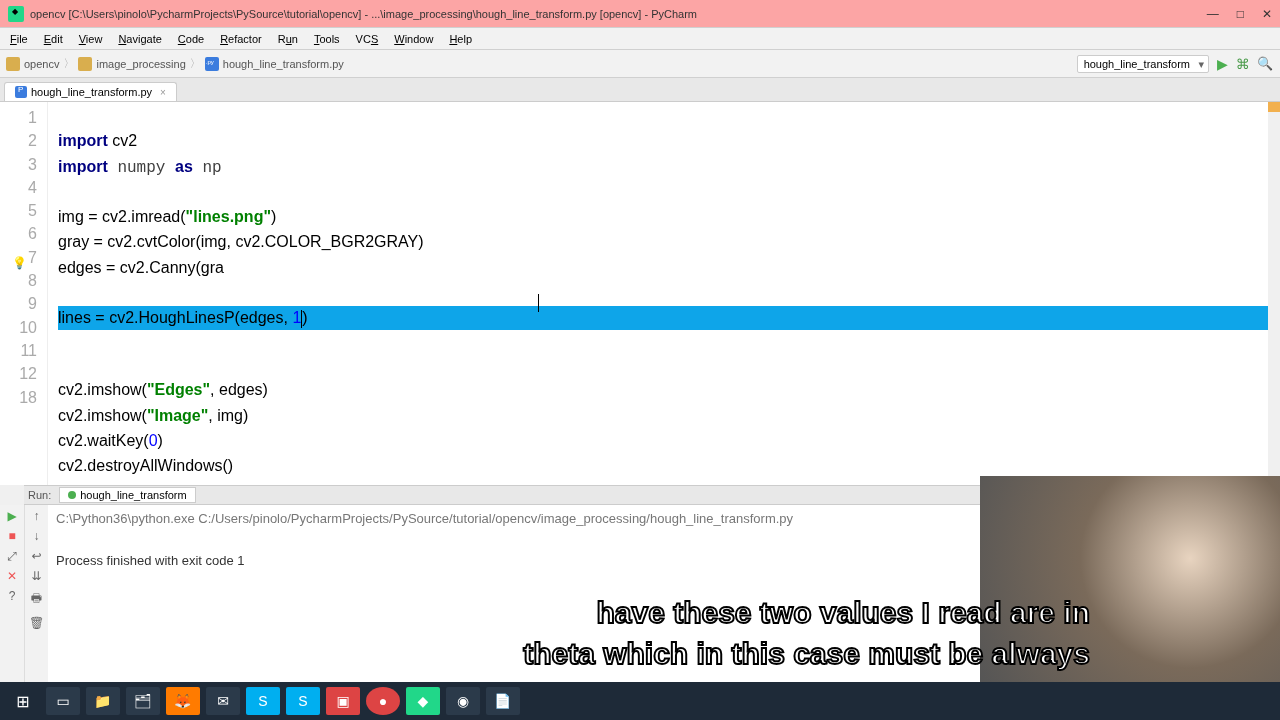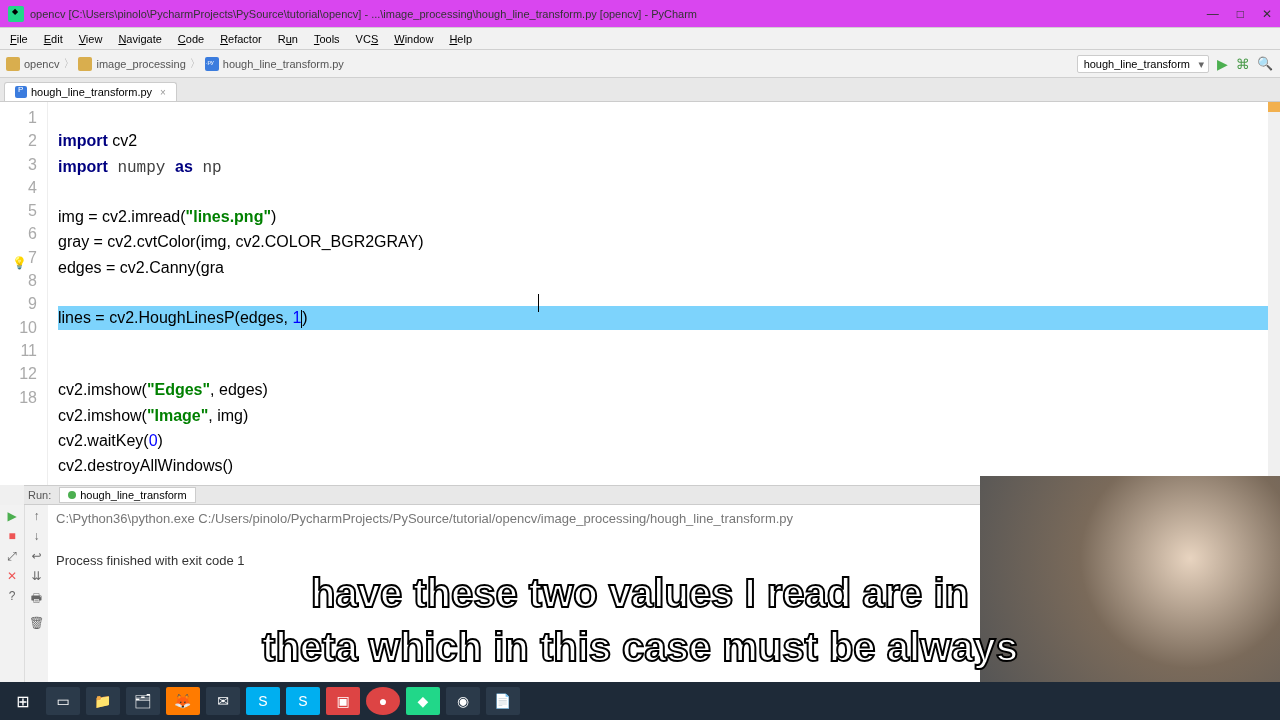--- a/index.html
+++ b/index.html
@@ -1,19 +1,19 @@
 <!DOCTYPE html>
 <html><head>
 <meta charset="utf-8">
 <style>
 * { margin: 0; padding: 0; box-sizing: border-box; font-family: "Segoe UI", Arial, sans-serif; }
 body { width: 1280px; height: 720px; overflow: hidden; background: #f0f0f0; position: relative; }
 
 
-.titlebar { height: 28px; background: #d946ef; display: flex; align-items: center; padding: 0 8px; border-bottom: 1px solid #d0d0d0; }
+.titlebar { height: 28px; background: #fca5a5; display: flex; align-items: center; padding: 0 8px; border-bottom: 1px solid #d0d0d0; }
 .titlebar .icon { width: 16px; height: 16px; background: #21d789; border-radius: 2px; margin-right: 6px; position: relative; }
 .titlebar .icon::after { content: "◆"; position: absolute; font-size: 8px; color: #000; left: 4px; top: 1px; }
 .titlebar .title { font-size: 11px; color: #333; flex: 1; }
 .titlebar .winbtns { display: flex; gap: 18px; font-size: 12px; color: #333; }
 .titlebar .winbtns span { cursor: pointer; }
 
 
 .menubar { height: 22px; background: #f2f2f2; display: flex; align-items: center; padding: 0 4px; border-bottom: 1px solid #d0d0d0; font-size: 11px; gap: 4px; }
 .menubar span { padding: 2px 6px; cursor: pointer; }
 .menubar span u { text-decoration: underline; }
@@ -42,21 +42,21 @@
 
 
 .editor-wrap { display:flex; height: 383px; background:#fff; position:relative; }
 .gutter { width: 48px; background:#fff; border-right:1px solid #eee; font-family: "Consolas","Courier New",monospace; font-size:16px; color:#aaa; text-align:right; padding:4px 10px 0 0; line-height:23.3px; }
 .editor { flex:1; font-family:"Consolas","Courier New",monospace; font-size:16px; line-height:23.3px; padding:4px 0 0 10px; position:relative; white-space:pre; color:#000; }
 .editor .kw{color:#000080;font-weight:bold;}
 .editor .kw2{color:#000080;font-weight:bold;}
 .editor .str{color:#008000;font-weight:bold;}
 .editor .num{color:#0000ff;}
 .editor .comment{color:#404040;font-family:Liberation Mono, monospace;}
-.editor .currentline { background:#7dd3fc; display:block; }
+.editor .currentline { background:#0ea5e9; display:block; }
 .editor .caret { display:inline-block;width:1px;height:18px;background:#000;vertical-align:middle;animation:blink 1s infinite; }
 @keyframes blink{50%{opacity:0;}}
 .editor .lamp { position:absolute; left:-36px; top:150px; font-size:12px; color:#d9a400;}
 .paraminfo { position:absolute; background:#fffde7;border:1px solid #c0c080;font-family:Arial;font-size:11px;padding:4px 8px;line-height:1.4;color:#000;box-shadow:0 2px 4px rgba(0,0,0,0.2); left:300px; top:120px; width:232px; }
 .paraminfo .bold{font-weight:bold;}
 .editor .click-caret{position:absolute;left:490px;top:192px;width:1px;height:18px;background:#000;}
 
 .rightstrip { position:absolute;right:0;top:0;width:12px;height:100%;background:#f0f0f0;}
 .rightstrip .warn { position:absolute;right:0;top:0;width:12px;height:10px;background:#f2b04e;}
 
@@ -84,21 +84,21 @@
 .statusbar .iconwarn::after{content:"!";position:absolute;left:4px;top:-1px;color:#000;font-size:9px;}
 
 
 .taskbar{height:38px;background:#1e2a38;display:flex;align-items:center;padding:0 6px;gap:6px;position:absolute;bottom:0;left:0;right:0;}
 .taskbar .tb{width:34px;height:28px;background:#2b3a4a;border-radius:2px;display:flex;align-items:center;justify-content:center;color:#fff;font-size:14px;}
 .taskbar .tb.win{background:transparent;color:#fff;font-size:16px;}
 .taskbar .tb.chrome{background:#2b3a4a;}
 
 
 .webcam{position:absolute;right:0;bottom:38px;width:300px;height:206px;background:#888 radial-gradient(circle at 70% 40%, #e8d4c0 0%, #7a6a5a 45%, #555 100%);}
-.caption{position:absolute;bottom:46px;left:50%;transform:translateX(-50%);width:900px;text-align:center;font-size:40px;font-weight:700;color:#fff;-webkit-text-stroke:2px #000;line-height:1.35;pointer-events:none;}
+.caption{position:absolute;bottom:46px;left:50%;transform:translateX(-50%);width:900px;text-align:right;font-size:30px;font-weight:700;color:#fff;-webkit-text-stroke:2px #000;line-height:1.35;pointer-events:none;}
 </style>
 </head>
 <body>
 
 <div class="titlebar">
   <div class="icon"></div>
   <div class="title">opencv [C:\Users\pinolo\PycharmProjects\PySource\tutorial\opencv] - ...\image_processing\hough_line_transform.py [opencv] - PyCharm</div>
   <div class="winbtns">
     <span>—</span>
     <span>□</span>

